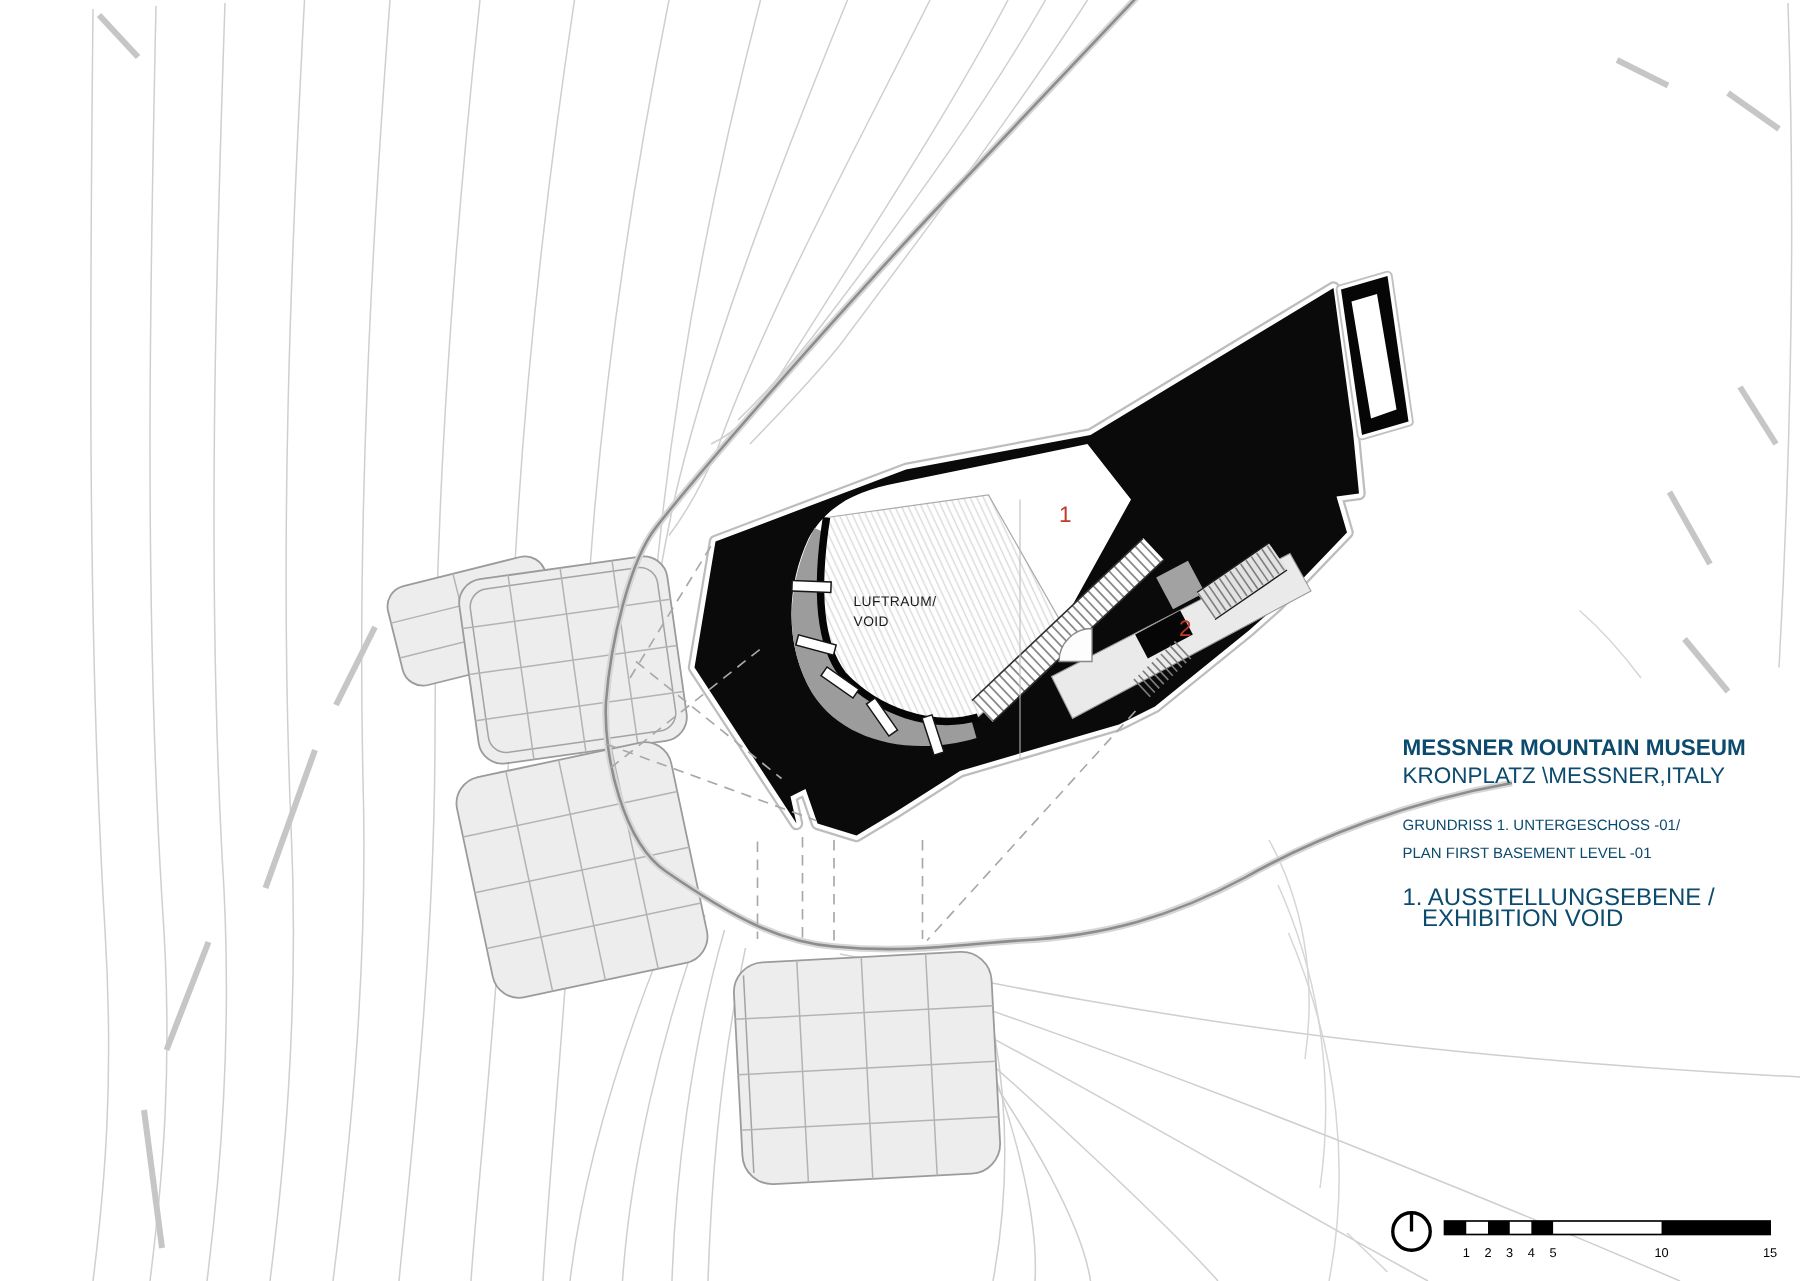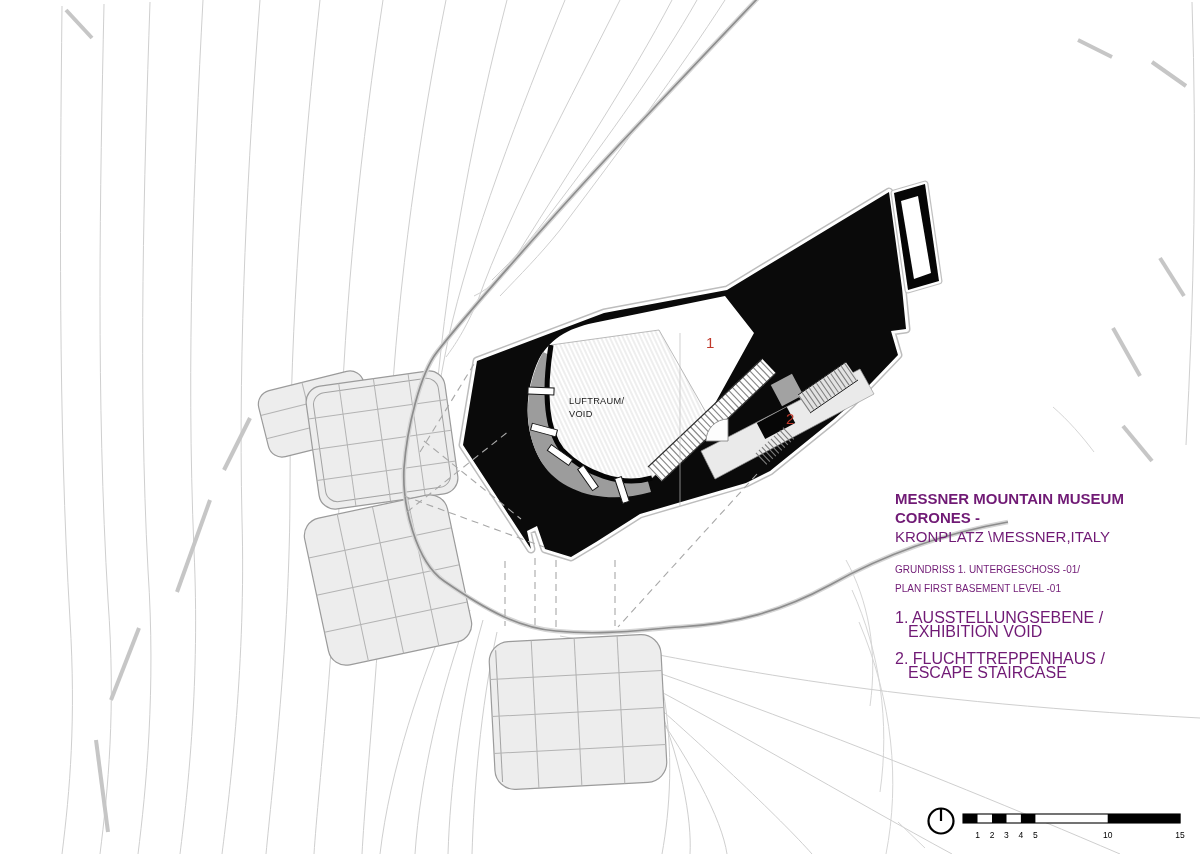--- a/index.html
+++ b/index.html
@@ -14,21 +14,21 @@
   .lobe-grid{fill:none;stroke:#b3b3b3;stroke-width:1;}
   .lobe-inner{fill:none;stroke:#a3a3a3;stroke-width:1;}
   .road-under{fill:none;stroke:#d6d6d6;stroke-width:4.5;}
   .road-over{fill:none;stroke:#8d8d8d;stroke-width:1.7;}
   .sil-ring{fill:none;stroke:#bdbdbd;stroke-width:9;stroke-linejoin:round;}
   .sil-gap{fill:none;stroke:#ffffff;stroke-width:6;stroke-linejoin:round;}
   .sil-fill{fill:var(--ink,#0a0a0a);stroke:none;}
   .red-label{fill:var(--accent_red,#c0392b);font-size:15px;font-family:"Liberation Sans",sans-serif;}
   .plan-text{fill:#1a1a1a;font-size:9.2px;letter-spacing:.3px;font-family:"Liberation Sans",sans-serif;}
   .tick-num{fill:#000;font-size:8.5px;text-anchor:middle;font-family:"Liberation Sans",sans-serif;}
-  .tb{position:absolute;left:895px;top:489px;width:250px;color:#701a75;}
+  .tb{position:absolute;left:935px;top:489px;width:250px;color:#0c4a6e;}
   .tb .proj{font-size:15px;font-weight:bold;line-height:19px;}
   .tb .proj-sub{font-size:15px;font-weight:normal;line-height:19px;}
   .tb .draw-title{font-size:10px;line-height:19px;margin-top:14px;}
   .tb .legend{font-size:16px;line-height:14px;margin-top:13px;}
   .tb .legend .ind{padding-left:13px;}
 </style>
 </head>
 <body>
 
 <div id="canvas">
@@ -223,30 +223,24 @@
     <text class="tick-num" x="1006.4" y="838">3</text>
     <text class="tick-num" x="1020.9" y="838">4</text>
     <text class="tick-num" x="1035.4" y="838">5</text>
     <text class="tick-num" x="1107.7" y="838">10</text>
     <text class="tick-num" x="1180" y="838">15</text>
   </g>
 </svg>
 
 <div class="tb">
   <div class="proj">MESSNER MOUNTAIN MUSEUM</div>
-  <div class="proj">CORONES -</div>
   <div class="proj-sub">KRONPLATZ \MESSNER,ITALY</div>
   <div class="draw-title">
     <div>GRUNDRISS 1. UNTERGESCHOSS -01/</div>
     <div>PLAN FIRST BASEMENT LEVEL -01</div>
   </div>
   <div class="legend">
     <div><span>1.</span>
          <span>AUSSTELLUNGSEBENE /</span></div>
     <div class="ind">EXHIBITION VOID</div>
   </div>
-  <div class="legend">
-    <div><span>2.</span>
-         <span>FLUCHTTREPPENHAUS /</span></div>
-    <div class="ind">ESCAPE STAIRCASE</div>
-  </div>
 </div>
 </div>
 
 </body></html>

